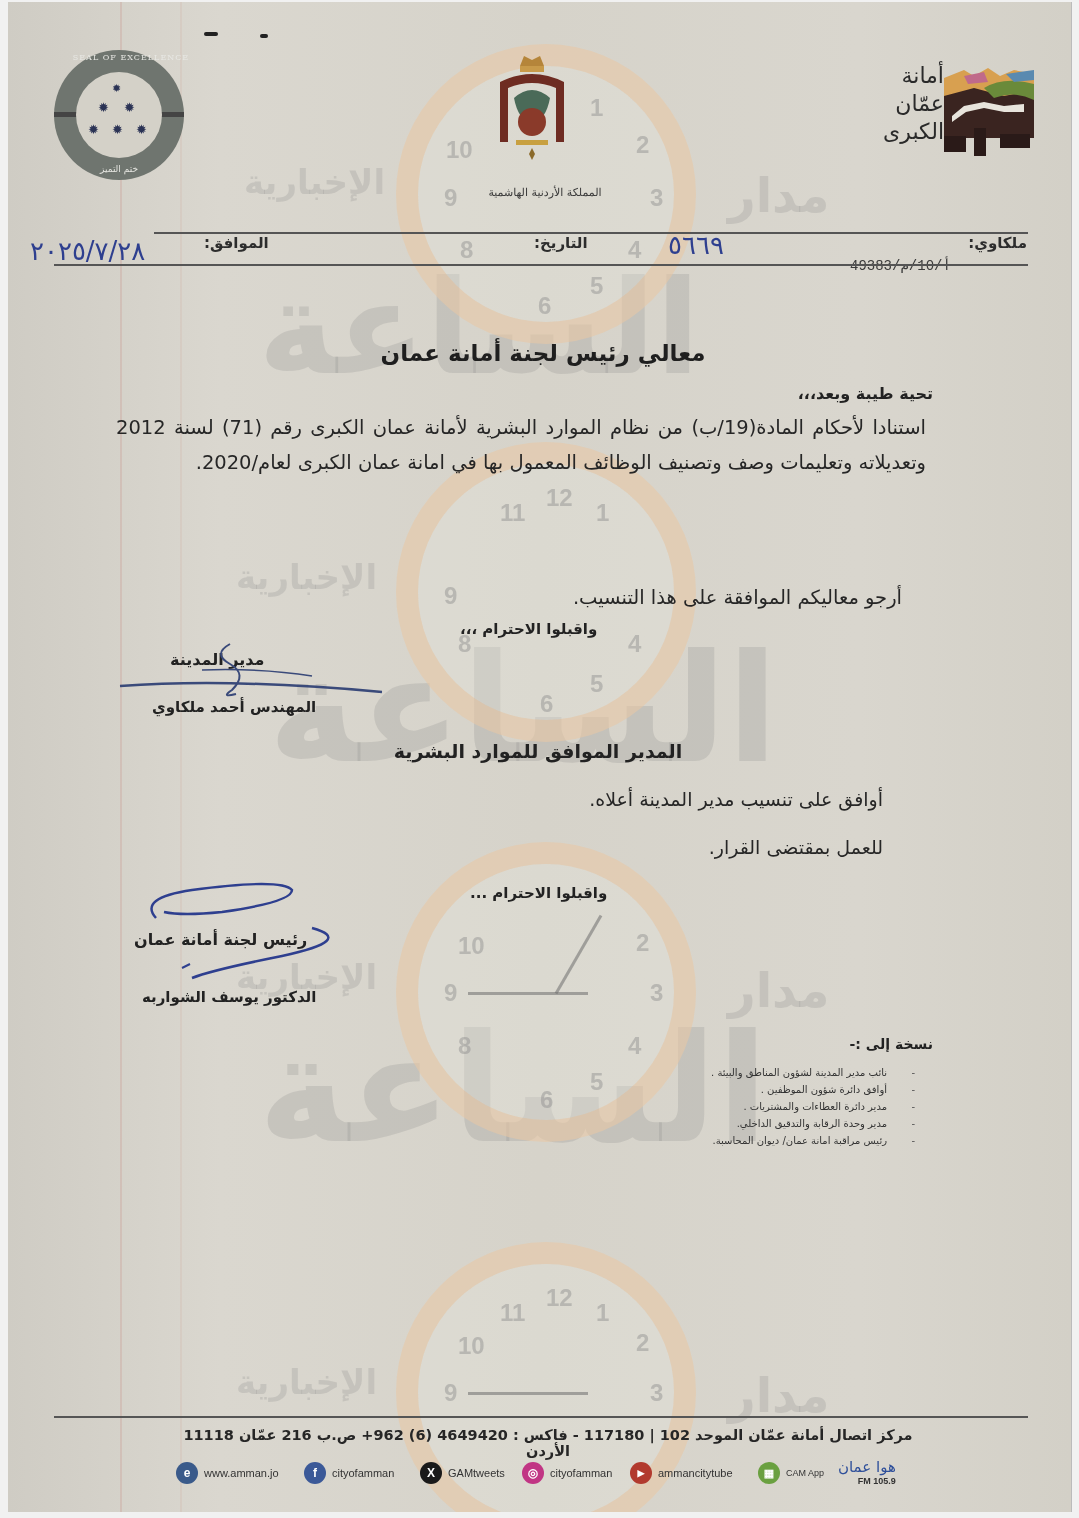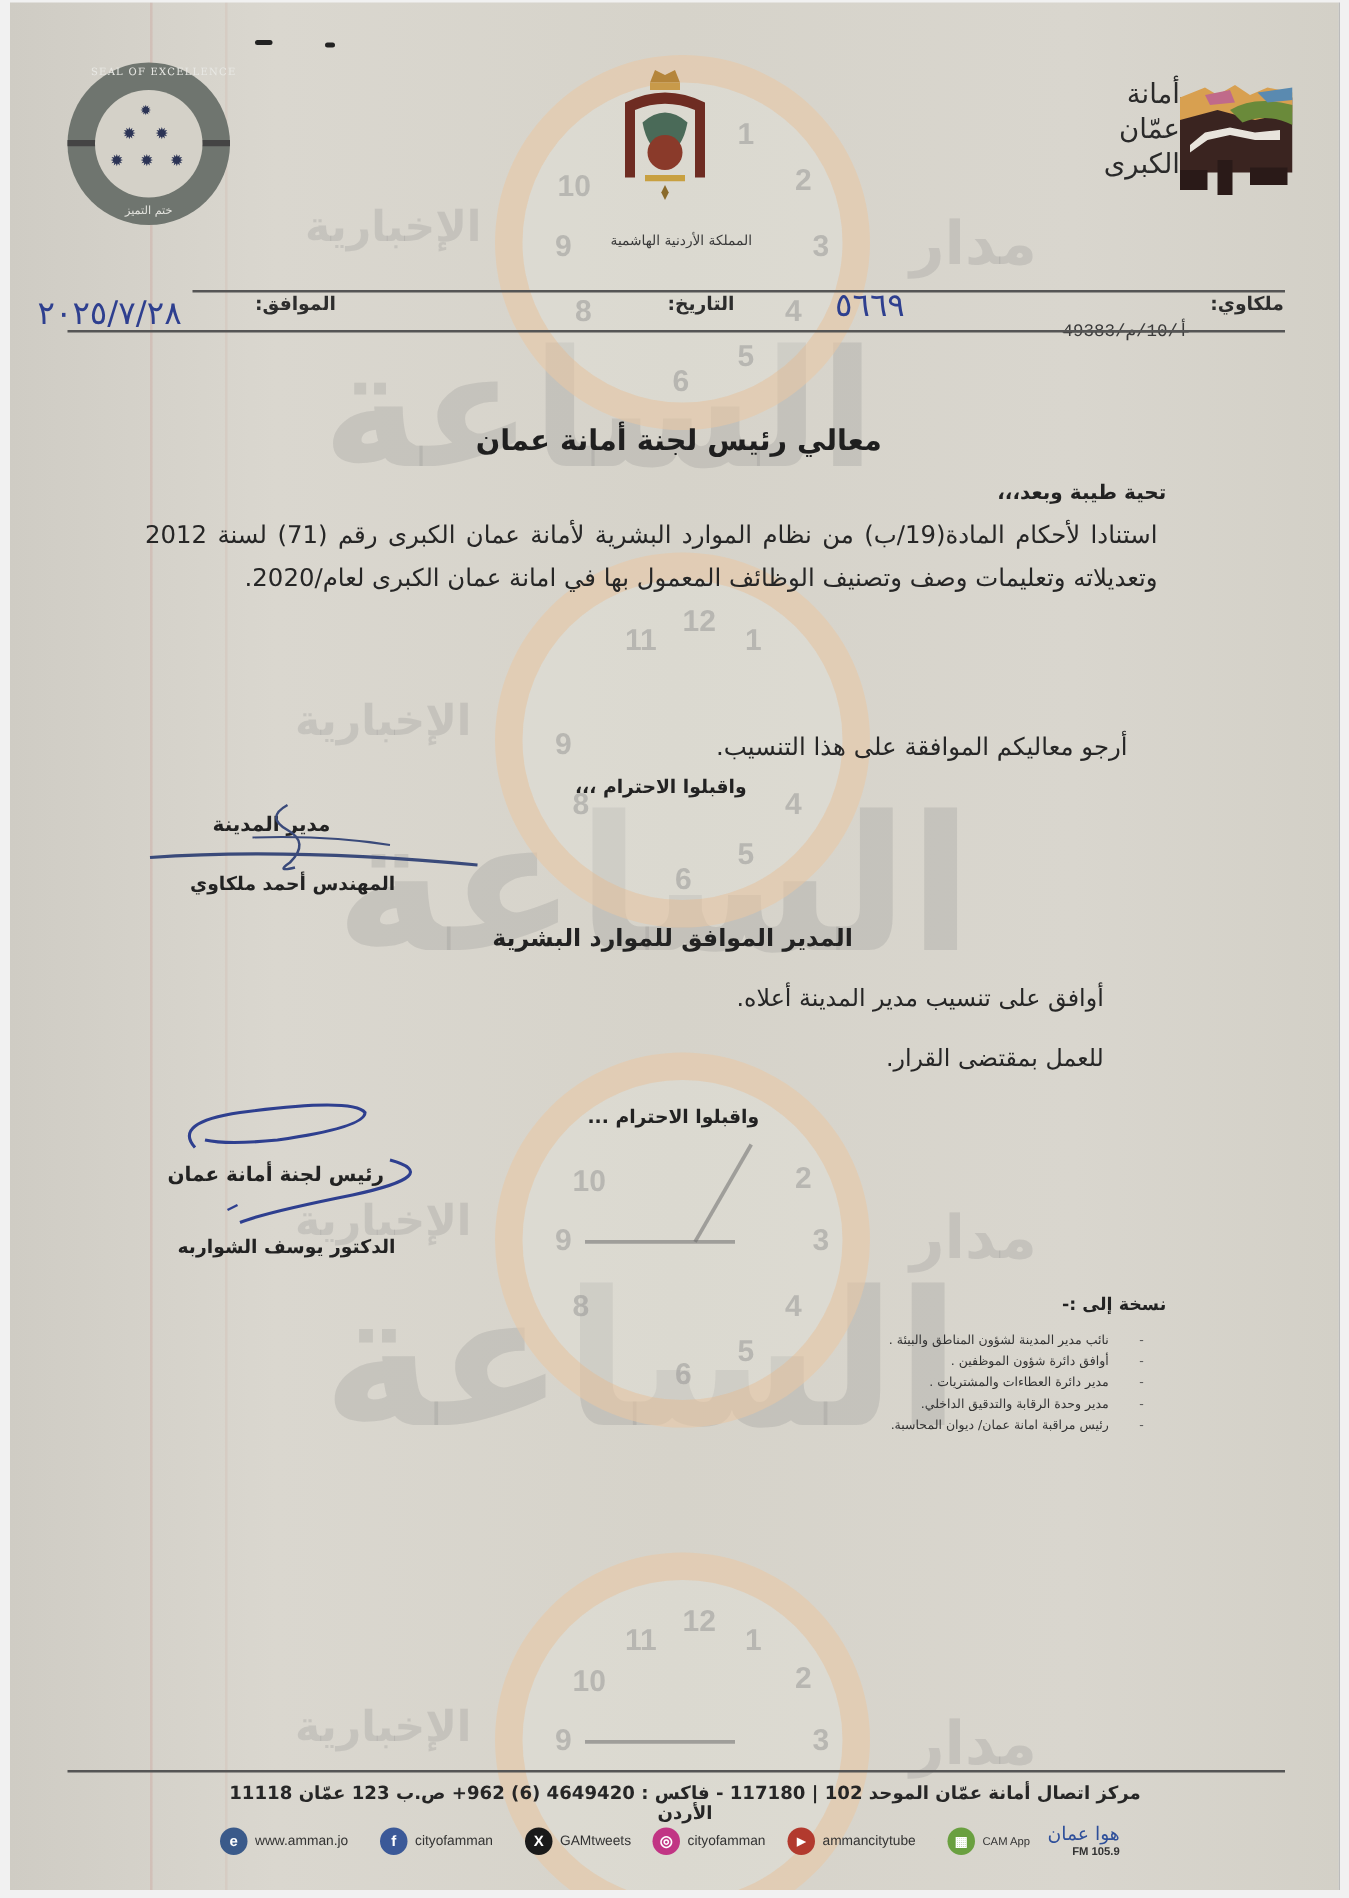--- a/index.html
+++ b/index.html
@@ -209,21 +209,21 @@
   <div class="cc-title">نسخة إلى :-</div>
   <ul class="cc-list">
     <li>نائب مدير المدينة لشؤون المناطق والبيئة .</li>
     <li>أوافق دائرة شؤون الموظفين .</li>
     <li>مدير دائرة العطاءات والمشتريات .</li>
     <li>مدير وحدة الرقابة والتدقيق الداخلي.</li>
     <li>رئيس مراقبة امانة عمان/ ديوان المحاسبة.</li>
   </ul>
 
   <div class="hline" style="left:46px;top:1414px;width:974px"></div>
-  <div class="footer-contact">مركز اتصال أمانة عمّان الموحد 102 | 117180 -  فاكس : 4649420 (6) 962+ ص.ب 123  عمّان 11118 الأردن</div>
+  <div class="footer-contact">مركز اتصال أمانة عمّان الموحد 102 | 117180 -  فاكس : 4649420 (6) 962+ ص.ب 216  عمّان 11118 الأردن</div>
 
   <div class="social" style="left:168px">
     <span class="sicon" style="background:#3a5a8a">e</span>
     <span class="slabel">www.amman.jo</span>
   </div>
   <div class="social" style="left:296px">
     <span class="sicon" style="background:#3b5998">f</span>
     <span class="slabel">cityofamman</span>
   </div>
   <div class="social" style="left:412px">

